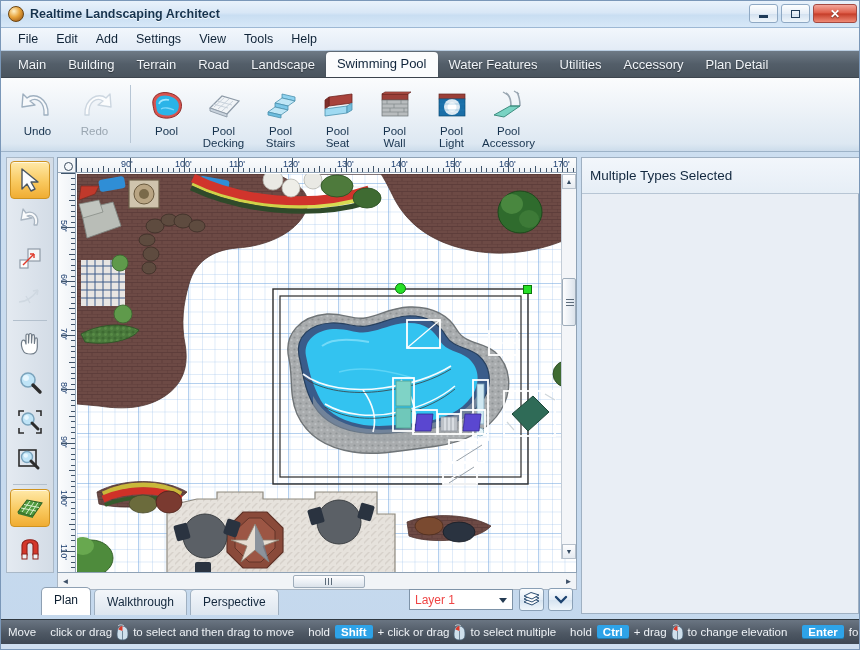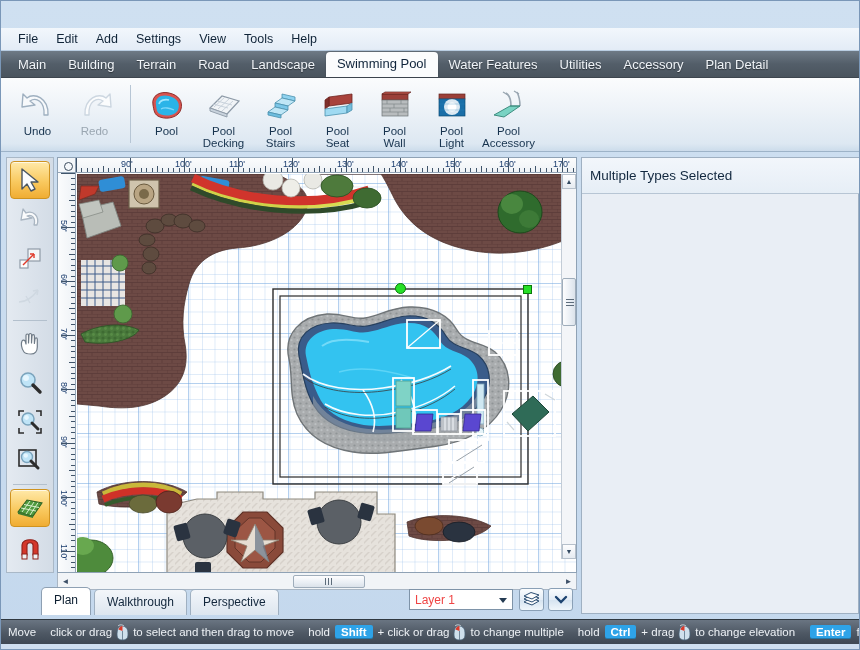--- a/index.html
+++ b/index.html
@@ -310,20 +310,35 @@
     position:absolute; left:0; top:643px; width:860px; height:7px;
     background:#cfdff0;
   }
   svg { display:block; }
 </style>
 </head>
 <body>
 
 <div id="app">
 
+  <div class="titlebar">
+    <div class="title-icon"></div>
+    <div class="title-text">Realtime Landscaping Architect</div>
+    <div class="wincontrols">
+      <div class="winbtn">
+          <div class="min-bar"></div>
+        </div>
+      <div class="winbtn">
+          <div class="max-sq"></div>
+        </div>
+      <div class="winbtn close">
+        <span class="glyph">✕</span>
+      </div>
+    </div>
+  </div>
 
   <div class="menubar">
     <div class="menu-item">File</div>
     <div class="menu-item">Edit</div>
     <div class="menu-item">Add</div>
     <div class="menu-item">Settings</div>
     <div class="menu-item">View</div>
     <div class="menu-item">Tools</div>
     <div class="menu-item">Help</div>
   </div>
@@ -1032,21 +1047,21 @@
       <span class="sb-key">Shift</span>
       <span>+ click or drag</span>
       <span class="mouse-ic">
         <svg width="13" height="17" viewBox="0 0 13 17">
           <path d="M3 3 C1 5 1 9 1 11 C1 14.5 3 16 6.5 16 C10 16 12 14.5 12 11 C12 8 12 5 10 3.4 C8 1.8 5 1.4 3 3 Z" fill="#cfe0ec" stroke="#4a6378" stroke-width="0.8"></path>
           <path d="M6.5 2 C4.5 2.2 3 3.6 2.4 5.6 L6.5 7 Z" fill="#d93a2b"></path>
           <path d="M6.5 7 V16" stroke="#4a6378" stroke-width="0.7"></path>
           <path d="M2 2 C4 0 7 1 8 2" stroke="#cfd7dd" stroke-width="1" fill="none"></path>
         </svg>
       </span>
-      <span>to change multiple</span>
+      <span>to select multiple</span>
     </div>
     <div class="sb-div"></div>
 
     <div class="sb-seg">
       <span>hold</span>
       <span class="sb-key">Ctrl</span>
       <span>+ drag</span>
       <span class="mouse-ic">
         <svg width="13" height="17" viewBox="0 0 13 17">
           <path d="M3 3 C1 5 1 9 1 11 C1 14.5 3 16 6.5 16 C10 16 12 14.5 12 11 C12 8 12 5 10 3.4 C8 1.8 5 1.4 3 3 Z" fill="#cfe0ec" stroke="#4a6378" stroke-width="0.8"></path>

